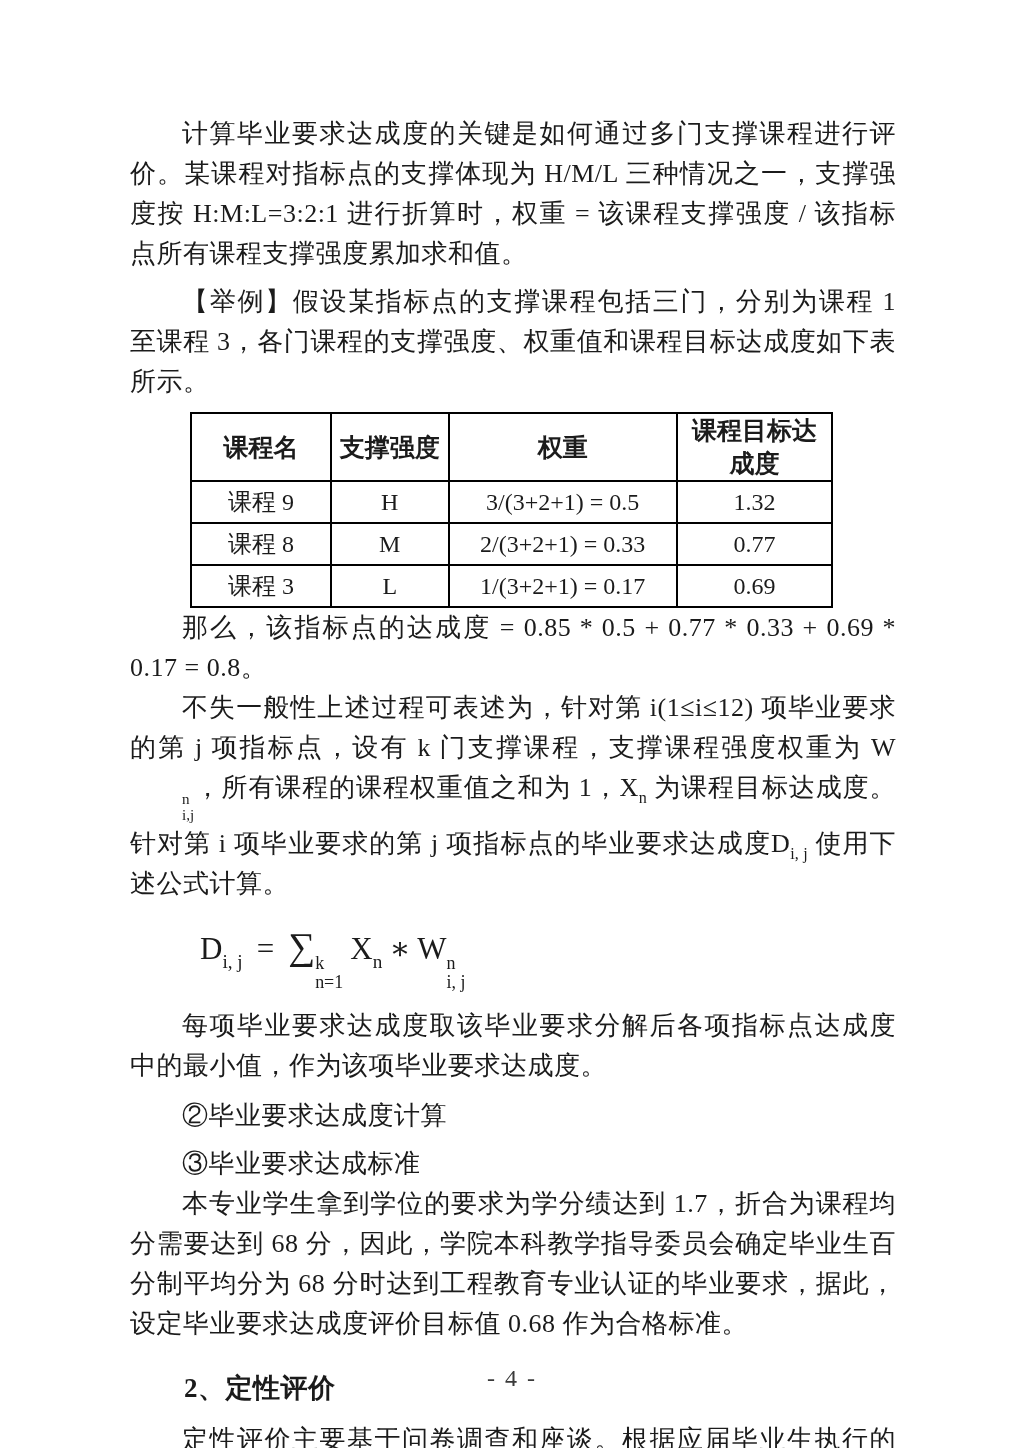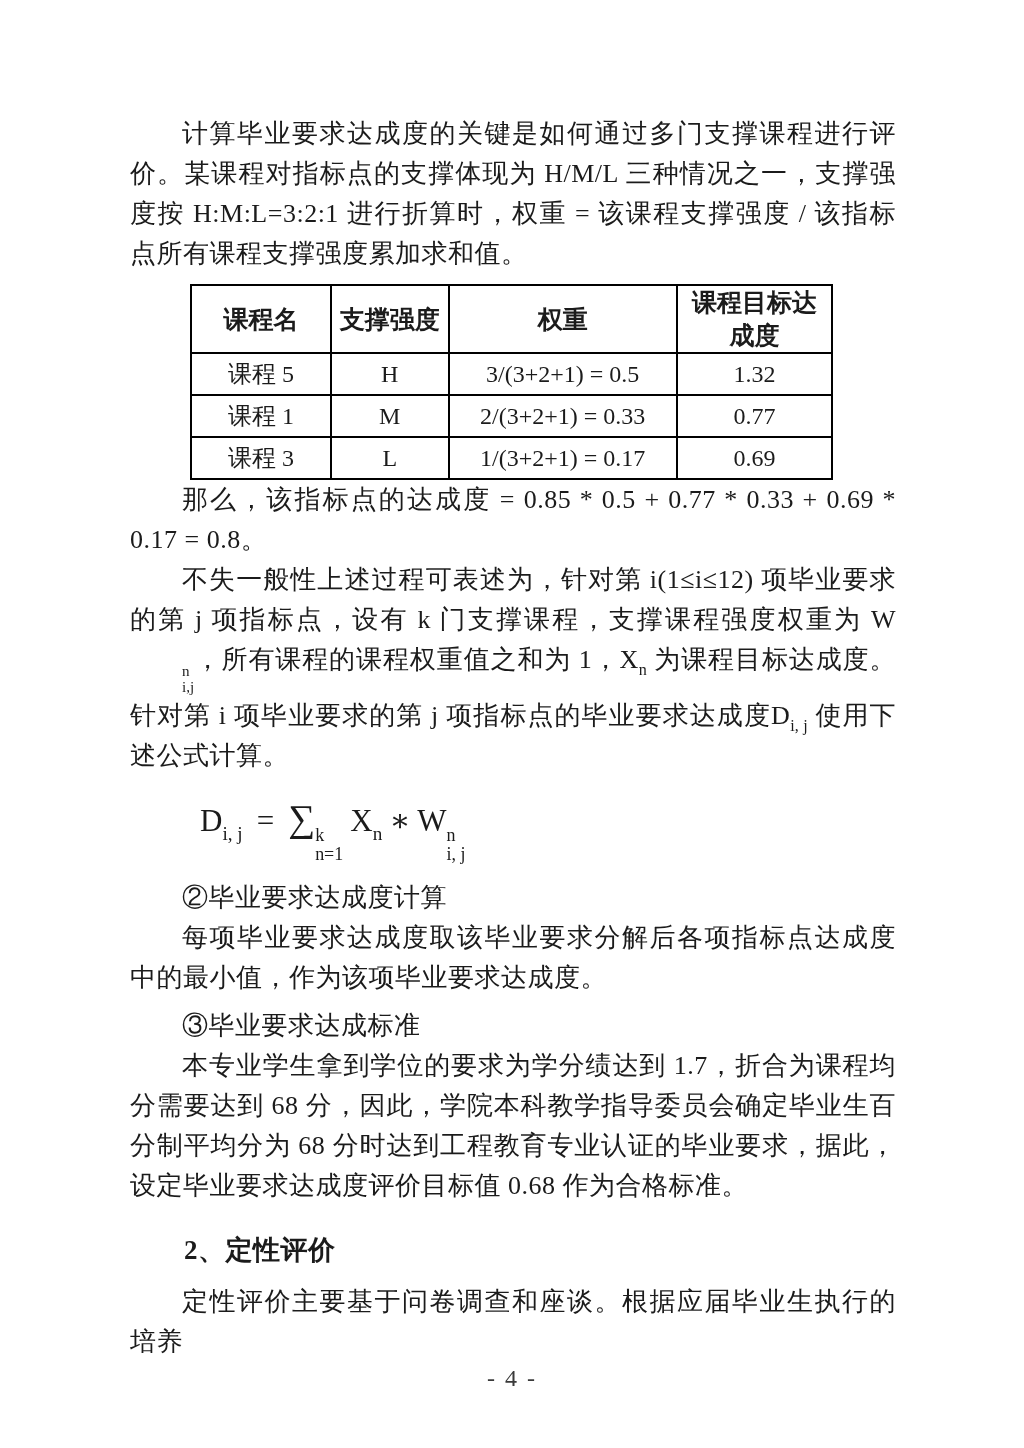--- a/index.html
+++ b/index.html
@@ -99,39 +99,40 @@
   }
 </style>
 </head>
 <body>
 
 <div class="page">
   <div class="content">
 
     <p class="para">计算毕业要求达成度的关键是如何通过多门支撑课程进行评价。某课程对指标点的支撑体现为 H/M/L 三种情况之一，支撑强度按 H:M:L=3:2:1 进行折算时，权重 = 该课程支撑强度 / 该指标点所有课程支撑强度累加求和值。</p>
 
+    <p class="para mt8">【举例】假设某指标点的支撑课程包括三门，分别为课程 1 至课程 3，各门课程的支撑强度、权重值和课程目标达成度如下表所示。</p>
 
     <table class="course-table">
       <thead>
         <tr>
           <th class="col-name">课程名</th>
           <th class="col-level">支撑强度</th>
           <th class="col-weight">权重</th>
           <th class="col-degree">课程目标达成度</th>
         </tr>
       </thead>
       <tbody>
         <tr>
-          <td>课程 5</td>
+          <td>课程 9</td>
           <td>H</td>
           <td>3/(3+2+1) = 0.5</td>
           <td>1.32</td>
         </tr>
         <tr>
-          <td>课程 1</td>
+          <td>课程 8</td>
           <td>M</td>
           <td>2/(3+2+1) = 0.33</td>
           <td>0.77</td>
         </tr>
         <tr>
           <td>课程 3</td>
           <td>L</td>
           <td>1/(3+2+1) = 0.17</td>
           <td>0.69</td>
         </tr>
@@ -146,23 +147,23 @@
           </span></span><span>，所有课程的课程权重值之和为 1，</span><span><span>X</span><sub class="m">n</sub></span><span> 为课程目标达成度。针对第 i 项毕业要求的第 j 项指标点的毕业要求达成度</span><span><span>D</span><sub class="m">i, j</sub></span><span> 使用下述公式计算。</span></p>
 
     <div class="formula"><span><span>D</span><sub class="m">i, j</sub></span><span class="gap"></span><span>=</span><span class="gap"></span><span><span class="sigma">∑</span><span class="ss">
             <span>k</span>
             <span>n=1</span>
           </span></span><span class="sgap"></span><span><span>X</span><sub class="m">n</sub></span><span class="sgap"></span><span>∗</span><span class="sgap"></span><span><span>W</span><span class="ss">
             <span>n</span>
             <span>i, j</span>
           </span></span></div>
 
+    <p class="para">每项毕业要求达成度取该毕业要求分解后各项指标点达成度中的最小值，作为该项毕业要求达成度。</p>
+
     <p class="para subheading mt10">②毕业要求达成度计算</p>
-
-    <p class="para">每项毕业要求达成度取该毕业要求分解后各项指标点达成度中的最小值，作为该项毕业要求达成度。</p>
 
     <p class="para subheading mt8">③毕业要求达成标准</p>
 
     <p class="para">本专业学生拿到学位的要求为学分绩达到 1.7，折合为课程均分需要达到 68 分，因此，学院本科教学指导委员会确定毕业生百分制平均分为 68 分时达到工程教育专业认证的毕业要求，据此，设定毕业要求达成度评价目标值 0.68 作为合格标准。</p>
 
     <p class="para section-heading">2、定性评价</p>
 
     <p class="para mt12">定性评价主要基于问卷调查和座谈。根据应届毕业生执行的培养</p>
 
   </div>

